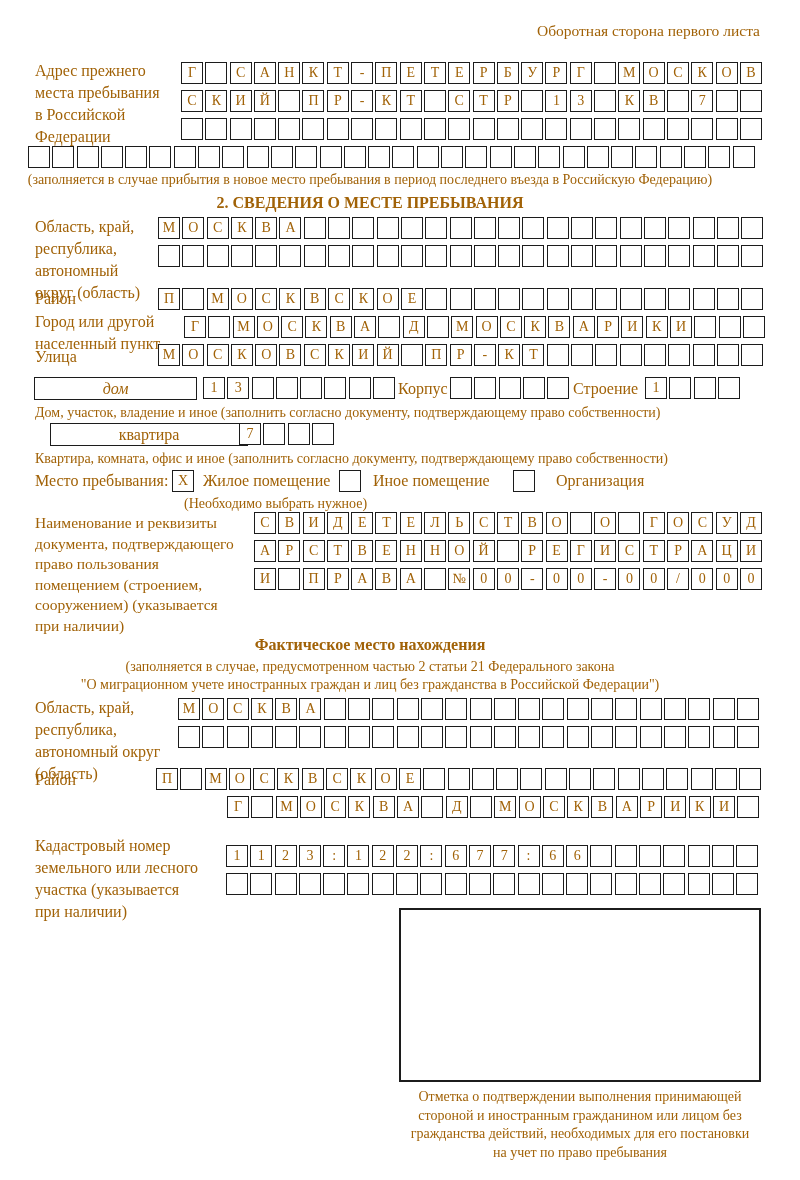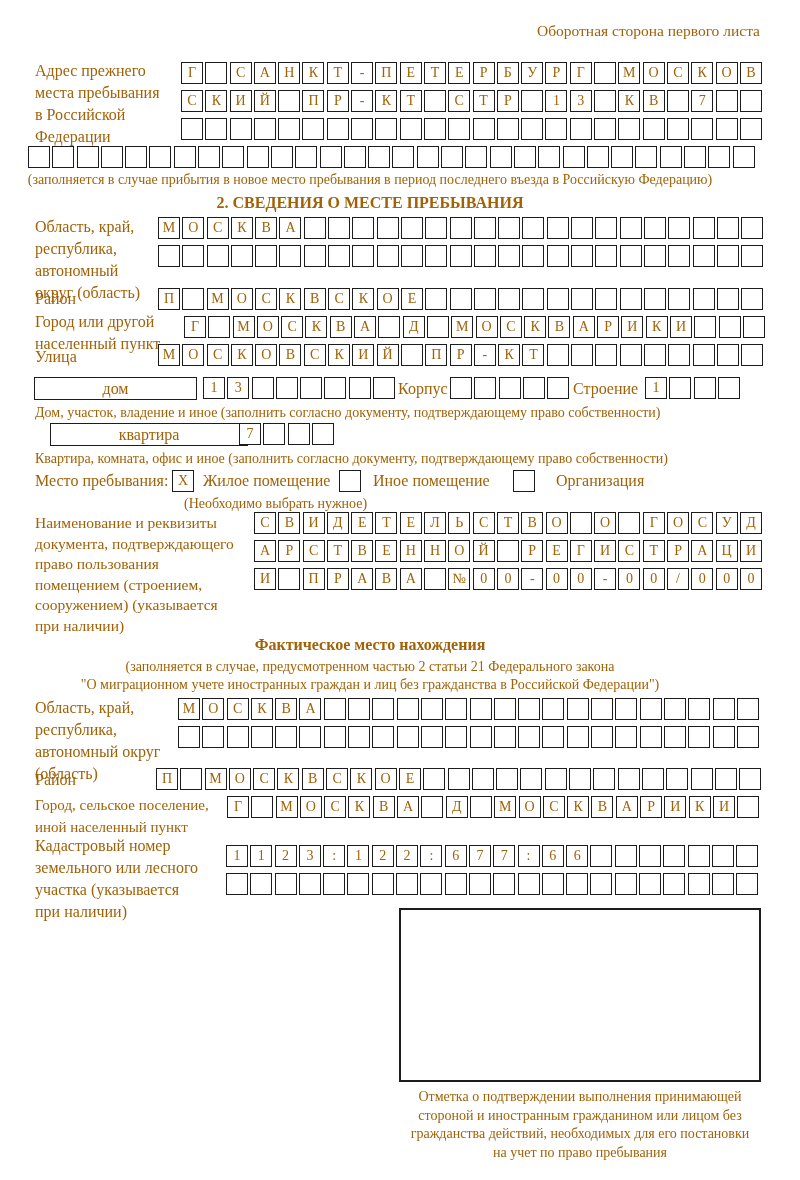--- a/index.html
+++ b/index.html
@@ -289,21 +289,21 @@
       <span class="cell"></span>
       <span class="cell"></span>
       <span class="cell"></span>
       <span class="cell"></span>
       <span class="cell"></span>
       <span class="cell"></span>
       <span class="cell"></span>
       <span class="cell"></span>
     </div>
 
-  <div class="wbox" style="left:34px;top:377px;width:163px;">дом</div>
+  <div class="wbox" style="left:34px;top:377px;width:163px;font-style:italic;">дом</div>
   <div class="row" style="left:203px;top:377px;">
       <span class="cell">1</span>
       <span class="cell">3</span>
       <span class="cell"></span>
       <span class="cell"></span>
       <span class="cell"></span>
       <span class="cell"></span>
       <span class="cell"></span>
       <span class="cell"></span>
     </div>
@@ -507,22 +507,20 @@
       <span class="cell"></span>
       <span class="cell"></span>
       <span class="cell"></span>
       <span class="cell"></span>
       <span class="cell"></span>
       <span class="cell"></span>
       <span class="cell"></span>
       <span class="cell"></span>
     </div>
 
-  <div class="lbl" style="left:35px;top:794px;width:195px;font-size:15px;">Город, сельское поселение,
-иной населенный пункт</div>
   <div class="row" style="left:227px;top:796px;">
       <span class="cell">Г</span>
       <span class="cell"></span>
       <span class="cell">М</span>
       <span class="cell">О</span>
       <span class="cell">С</span>
       <span class="cell">К</span>
       <span class="cell">В</span>
       <span class="cell">А</span>
       <span class="cell"></span>

